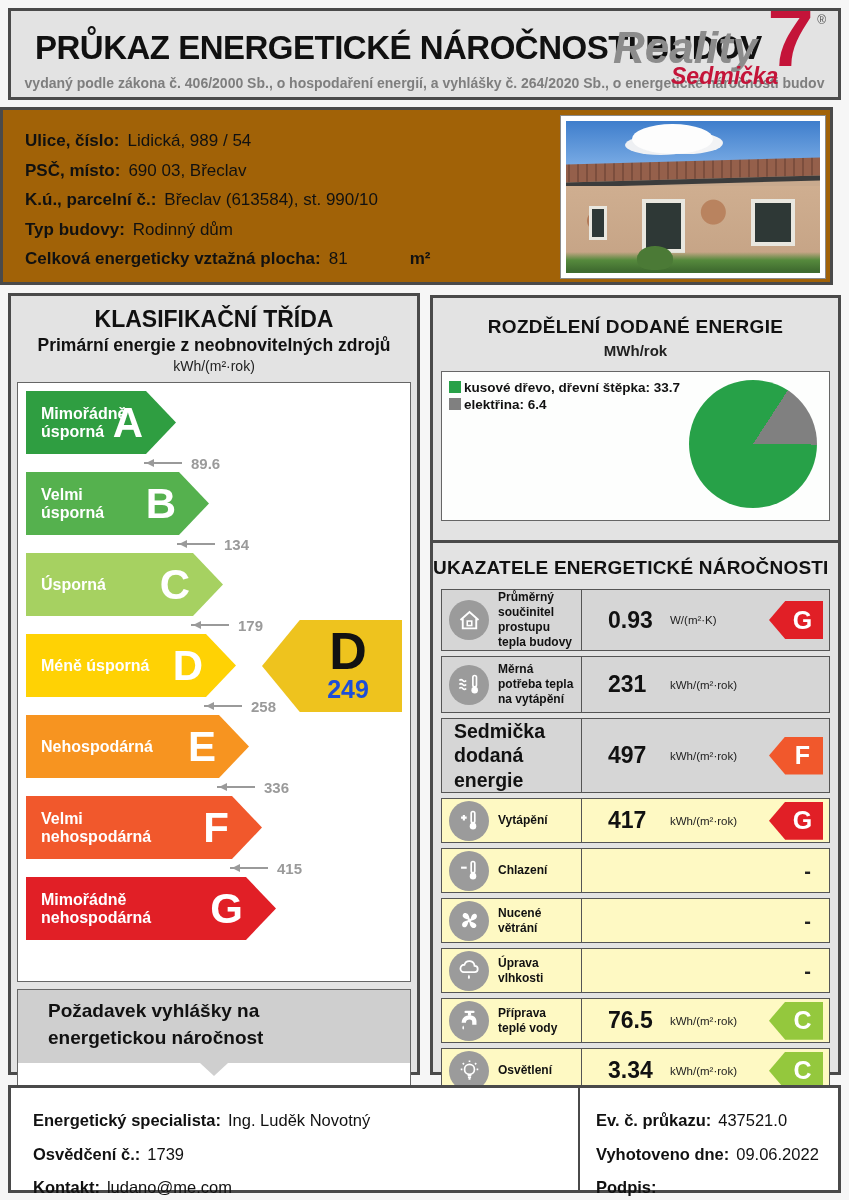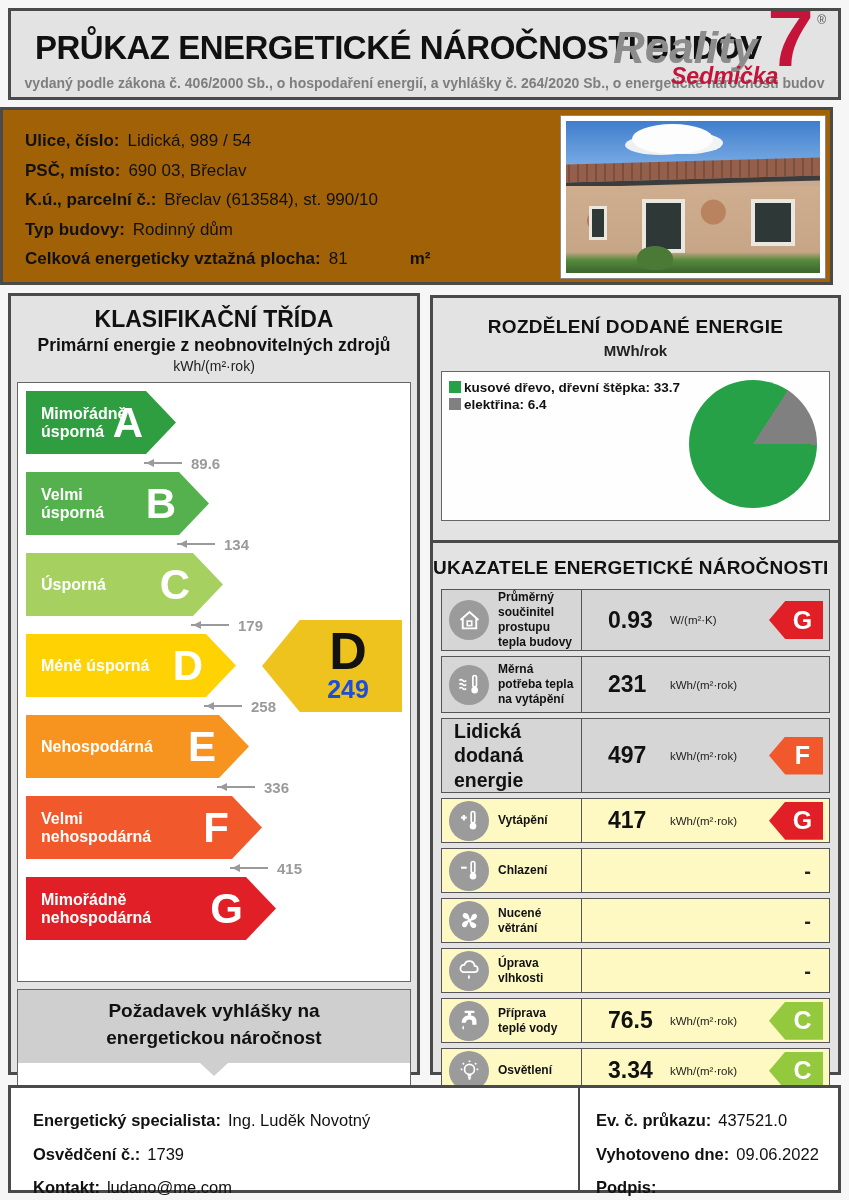--- a/index.html
+++ b/index.html
@@ -70,21 +70,21 @@
   .cgroup:nth-child(6) .th { margin-left:204px; }
   .th-arrow { display:inline-block; width:38px; height:0; border-top:2px solid #9a9a9a; position:relative; }
   .th-arrow::before { content:''; position:absolute; left:-2px; top:-5px; border:4px solid transparent; border-right:8px solid #9a9a9a; }
   #rating-marker { position:absolute; right:8px; top:237px; width:140px; height:92px;
       clip-path:polygon(27% 0,100% 0,100% 100%,27% 100%,0 50%);
       display:flex; flex-direction:column; align-items:center; justify-content:center; padding-left:32px;
       filter:drop-shadow(0 0 1.5px #95800e); }
   #rating-marker .ml { font-size:52px; font-weight:bold; line-height:.9; color:#121212; }
   #rating-marker .mv { font-size:25px; font-weight:bold; color:#1d4ed8; }
   #req-box { margin:7px 6px 0 6px; background:#fff; border:1px solid #666; }
-  #req-head { position:relative; background:#cfcfcf; text-align:center; font-size:19px; font-weight:bold; padding:8px 30px 12px 30px; line-height:1.4; }
+  #req-head { position:relative; background:#cfcfcf; text-align:left; font-size:19px; font-weight:bold; padding:8px 30px 12px 30px; line-height:1.4; }
   #req-head::after { content:''; position:absolute; left:50%; bottom:-13px; transform:translateX(-50%);
       border:14px solid transparent; border-top:13px solid #cfcfcf; border-bottom:0; }
   #req-value { text-align:center; font-size:21px; font-weight:bold; padding:24px 0 16px 0; background:#fff; }
 
   
   #dist-panel { left:430px; top:295px; width:411px; height:300px; }
   #dist-panel .p-title { text-align:center; font-size:19px; font-weight:bold; margin-top:18px; letter-spacing:.3px; }
   #dist-panel .p-unit { text-align:center; font-size:15px; margin-top:4px; color:#222;font-weight:bold; }
   #pie-box { position:relative; margin:12px 8px 0 8px; height:150px; background:#fdfefd; border:1px solid #666; padding:7px; }
   .legend-item { display:flex; align-items:flex-start; gap:3px; font-size:13.5px; font-weight:bold; line-height:17px; }
@@ -307,21 +307,21 @@
       </span>
       <span class="ind-label">Měrná potřeba tepla
 na vytápění</span>
       <span class="rcell">
         <span class="ind-value">231</span>
         <span class="ind-unit">kWh/(m²·rok)</span>
       </span>
     </div>
 
     <div class="ind-row total">
-      <span class="ind-label">Lidická dodaná energie</span>
+      <span class="ind-label">Sedmička dodaná energie</span>
       <span class="rcell">
         <span class="ind-value">497</span>
         <span class="ind-unit">kWh/(m²·rok)</span>
         <span class="badge" style="background: rgb(241, 88, 44);">F</span>
       </span>
     </div>
 
     <div class="ind-row">
       <span class="icon-circle">
         <svg viewBox="0 0 24 24" width="27" height="27" fill="none" stroke="#fff" stroke-width="1.9">

